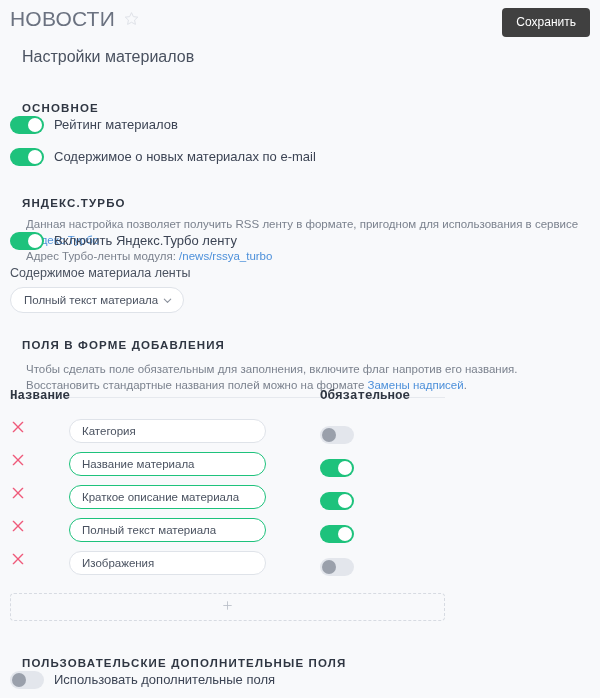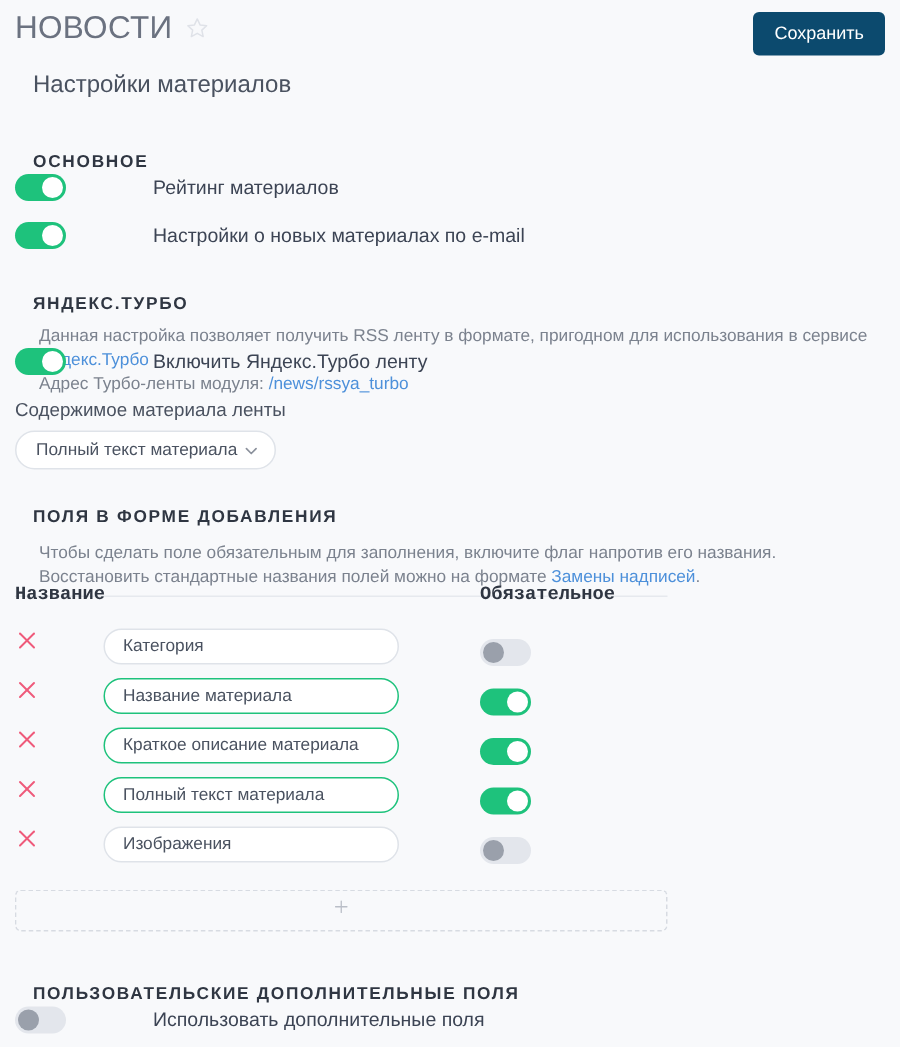--- a/index.html
+++ b/index.html
@@ -20,21 +20,21 @@
   }
   .page-title {
     font-size: 21px; font-weight: 400; color: #6b7280;
     letter-spacing: .2px; line-height: 26px; margin: 0;
   }
   .star-icon {
     margin-left: 9px; margin-top: 5px; line-height: 0;
   }
   .save-button {
     position: absolute; right: 10px; top: 8px;
-    background: #0c4a6e; color: #ffffff;
+    background: #404040; color: #ffffff;
     border: none; border-radius: 4px;
     font-size: 12px; font-family: inherit;
     padding: 0 14px; height: 29px; line-height: 29px;
     cursor: pointer; white-space: nowrap;
   }
   .subtitle {
     font-size: 16px; font-weight: 400; color: #4a5260;
     margin: 10px 0 0 12px; line-height: 22px;
   }
 
@@ -61,21 +61,21 @@
     position: absolute; top: 2px; width: 14px; height: 14px;
     border-radius: 50%;
   }
   .toggle.on  .knob { right: 2px; background: #ffffff; }
   .toggle.off .knob { left: 2px;  background: #9aa0ab; }
 
   .toggle-row {
     display: flex; align-items: center; gap: 10px;
   }
   .toggle-label {
-    font-size: 13px; color: #3c4454; line-height: 18px; margin-left: 48px;
+    font-size: 13px; color: #3c4454; line-height: 18px;
   }
   .tr-rating  { position: absolute; left: 10px; top: 116px; }
   .tr-notify  { position: absolute; left: 10px; top: 148px; }
   .tr-turbo   { position: absolute; left: 10px; top: 232px; }
   .tr-custom  { position: absolute; left: 10px; top: 671px; }
 
   
   .desc {
     position: absolute; left: 10px;
     font-size: 11.5px; color: #7b828e; line-height: 16px;
@@ -163,21 +163,21 @@
     <span class="toggle on">
         <span class="knob"></span>
       </span>
     <span class="toggle-label">Рейтинг материалов</span>
   </div>
 
   <div class="toggle-row tr-notify">
     <span class="toggle on">
         <span class="knob"></span>
       </span>
-    <span class="toggle-label">Настройки о новых материалах по e-mail</span>
+    <span class="toggle-label">Содержимое о новых материалах по e-mail</span>
   </div>
 
   <h3 class="section-head sec-turbo">ЯНДЕКС.ТУРБО</h3>
 
   <p class="desc desc-turbo">
     <span>Данная настройка позволяет получить RSS ленту в формате, пригодном для использования в сервисе </span><a class="lnk" href="#">Яндекс.Турбо</a><br>
     <span>Адрес Турбо-ленты модуля: </span><a class="lnk" href="#">/news/rssya_turbo</a>
   </p>
 
   <div class="toggle-row tr-turbo">

